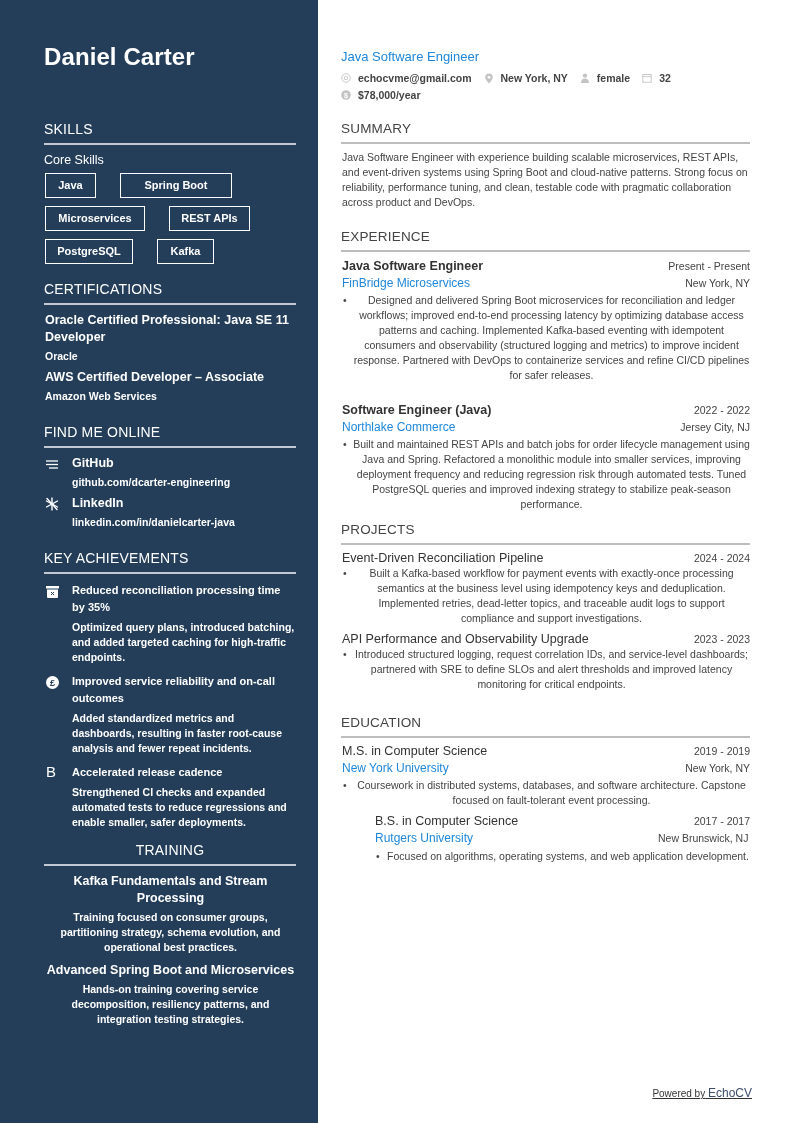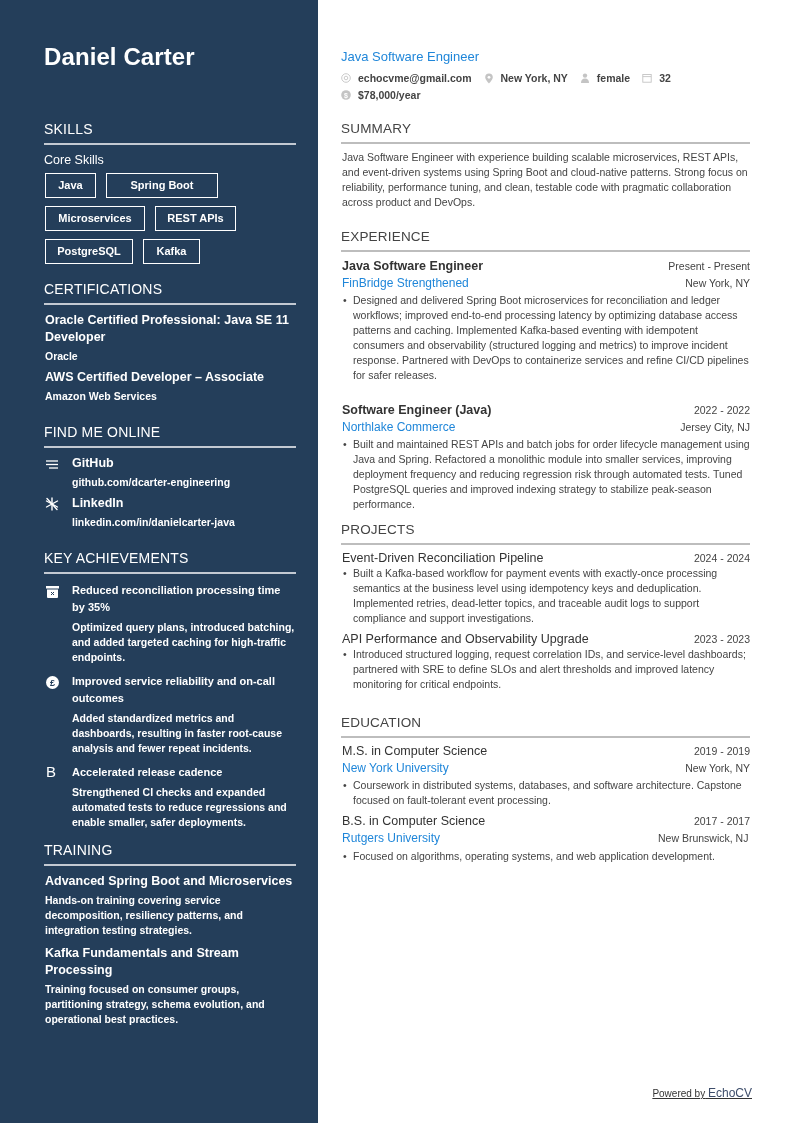--- a/index.html
+++ b/index.html
@@ -9,21 +9,21 @@
   .sidebar {
     position: absolute; left: 0; top: 0; width: 318px; height: 1123px;
     background: #243e5a; color: #ffffff; padding: 0 22px 0 44px;
   }
   .name { position: absolute; left: 44px; top: 43px; font-size: 24px; font-weight: bold; letter-spacing: 0.1px; }
 
   .s-section { position: absolute; left: 44px; width: 252px; }
   .s-head { font-size: 14px; font-weight: normal; letter-spacing: 0.2px; padding-bottom: 6px; border-bottom: 2px solid #c3c9d2; }
   .s-sub { font-size: 12.5px; margin-top: 8px; }
 
-  .chips { display: flex; flex-wrap: wrap; gap: 8px 10px; margin-top: 6px; padding-left: 1px; }
+  .chips { display: flex; flex-wrap: wrap; gap: 8px 24px; margin-top: 6px; padding-left: 1px; }
   .chip { border: 1.5px solid #ffffff; font-size: 11px; font-weight: bold; padding: 6px 0; text-align: center; height: 25px; line-height: 11px; }
 
   .cert-title { font-size: 12.5px; font-weight: bold; line-height: 17px; margin-top: 7px; padding-left: 1px; }
   .cert-org { font-size: 10.5px; font-weight: bold; margin-top: 4px; padding-left: 1px; }
 
   .link-row { display: flex; margin-top: 8px; }
   .link-icon { width: 28px; font-size: 13px; padding-top: 1px; padding-left: 1px; color: #fff; }
   .link-label { font-size: 12.5px; font-weight: bold; }
   .link-url { font-size: 10.5px; font-weight: bold; margin-top: 6px; }
 
@@ -45,21 +45,21 @@
   .m-section { position: absolute; left: 0; width: 409px; }
   .m-head { font-size: 13.5px; color: #444; letter-spacing: 0.2px; padding-bottom: 6px; border-bottom: 2px solid #bdbdbd; }
   .para { font-size: 10.5px; line-height: 15px; color: #444; margin-top: 6px; padding-left: 1px; }
 
   .row { display: flex; justify-content: space-between; align-items: baseline; padding-left: 1px; }
   .job-title { font-size: 12.5px; font-weight: bold; color: #333; }
   .plain-title { font-size: 12.5px; color: #333; }
   .date { font-size: 10.5px; color: #444; }
   .org { font-size: 12px; color: #1f86d9; }
   .loc { font-size: 10.5px; color: #444; }
-  .bullets { list-style: none; margin-top: 3px; }
+  .bullets { list-style: none; margin-top: 3px; text-align: center; }
   .bullets li { font-size: 10.5px; line-height: 15px; color: #444; padding-left: 12px; position: relative; }
   .bullets li::before { content: "•"; position: absolute; left: 2px; top: 0; }
 
   .footer { position: absolute; right: 42px; bottom: 23px; font-size: 10px; color: #333; text-decoration: underline; }
   .footer .brand { font-size: 12px; color: #3d4d6a; }
 </style>
 </head>
 <body>
 
 <div class="sidebar">
@@ -156,29 +156,29 @@
       <div class="ach-icon" style="font-size:15px; line-height:15px; padding-top:0;">
         <span>B</span>
       </div>
       <div class="ach-body">
         <div class="ach-title">Accelerated release cadence</div>
         <div class="ach-desc">Strengthened CI checks and expanded automated tests to reduce regressions and enable smaller, safer deployments.</div>
       </div>
     </div>
   </div>
 
-  <div class="s-section" style="top:842px;">
+  <div class="s-section" style="top:842px;text-align:center;">
     <div class="s-head">TRAINING</div>
+    <div style="margin-top:2px;">
+      <div class="tr-title">Kafka Fundamentals and Stream Processing</div>
+      <div class="tr-desc">Training focused on consumer groups, partitioning strategy, schema evolution, and operational best practices.</div>
+    </div>
     <div>
       <div class="tr-title">Advanced Spring Boot and Microservices</div>
       <div class="tr-desc">Hands-on training covering service decomposition, resiliency patterns, and integration testing strategies.</div>
-    </div>
-    <div style="margin-top:2px;">
-      <div class="tr-title">Kafka Fundamentals and Stream Processing</div>
-      <div class="tr-desc">Training focused on consumer groups, partitioning strategy, schema evolution, and operational best practices.</div>
     </div>
   </div>
 </div>
 
 <div class="main">
   <div class="role">Java Software Engineer</div>
 
   <div class="contact" style="top:72px;">
     <span class="c-ico">
       <svg width="10" height="10" viewBox="0 0 10 10">
@@ -226,21 +226,21 @@
 
   <div class="m-section" style="top:229px;">
     <div class="m-head">EXPERIENCE</div>
 
     <div style="margin-top:7px;">
       <div class="row">
         <span class="job-title">Java Software Engineer</span>
         <span class="date">Present - Present</span>
       </div>
       <div class="row" style="margin-top:3px;">
-        <span class="org">FinBridge Strengthened</span>
+        <span class="org">FinBridge Microservices</span>
         <span class="loc">New York, NY</span>
       </div>
       <ul class="bullets">
         <li>Designed and delivered Spring Boot microservices for reconciliation and ledger workflows; improved end-to-end processing latency by optimizing database access patterns and caching. Implemented Kafka-based eventing with idempotent consumers and observability (structured logging and metrics) to improve incident response. Partnered with DevOps to containerize services and refine CI/CD pipelines for safer releases.</li>
       </ul>
     </div>
 
     <div style="margin-top:20px;">
       <div class="row">
         <span class="job-title">Software Engineer (Java)</span>
@@ -286,21 +286,21 @@
         <span class="date">2019 - 2019</span>
       </div>
       <div class="row" style="margin-top:3px;">
         <span class="org">New York University</span>
         <span class="loc">New York, NY</span>
       </div>
       <ul class="bullets">
         <li>Coursework in distributed systems, databases, and software architecture. Capstone focused on fault-tolerant event processing.</li>
       </ul>
     </div>
-    <div style="margin-top:6px;">
+    <div style="margin-top:6px;margin-left:33px;">
       <div class="row">
         <span class="plain-title">B.S. in Computer Science</span>
         <span class="date">2017 - 2017</span>
       </div>
       <div class="row" style="margin-top:3px; align-items:center;">
         <span class="org">Rutgers University</span>
         <span class="loc" style="width:92px; line-height:14px;">New Brunswick, NJ</span>
       </div>
       <ul class="bullets" style="margin-top:4px;">
         <li>Focused on algorithms, operating systems, and web application development.</li>

